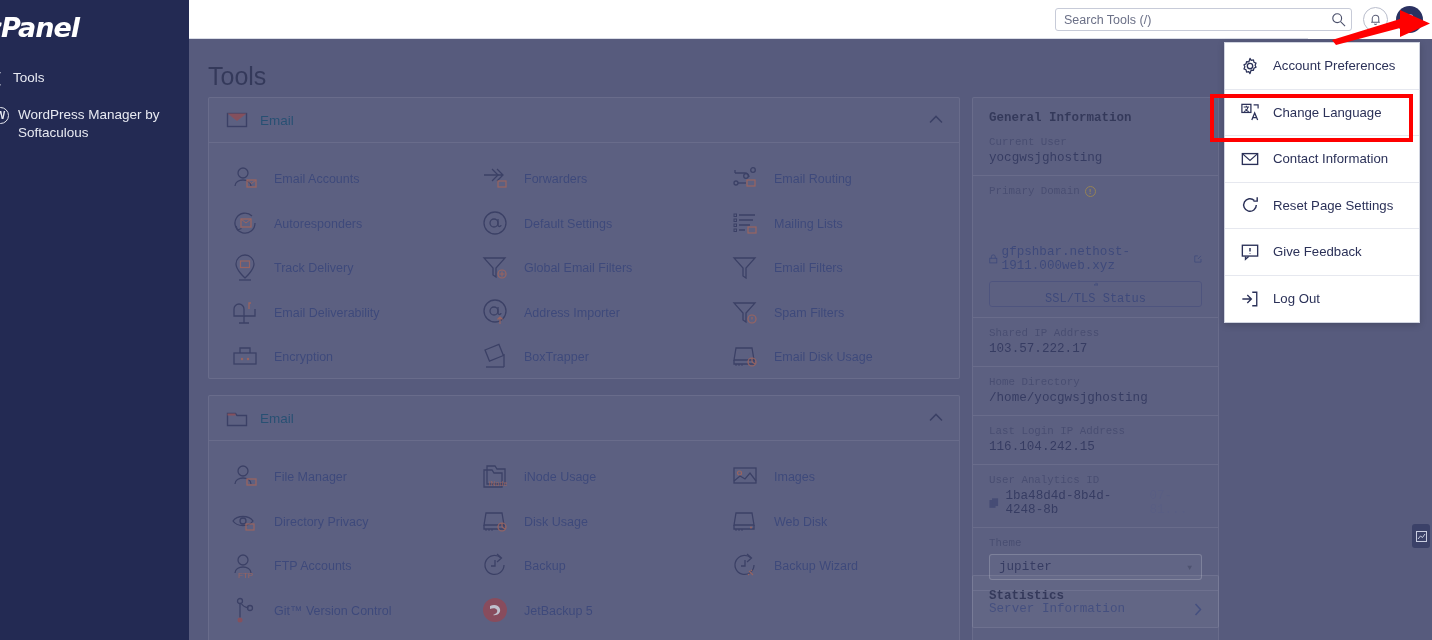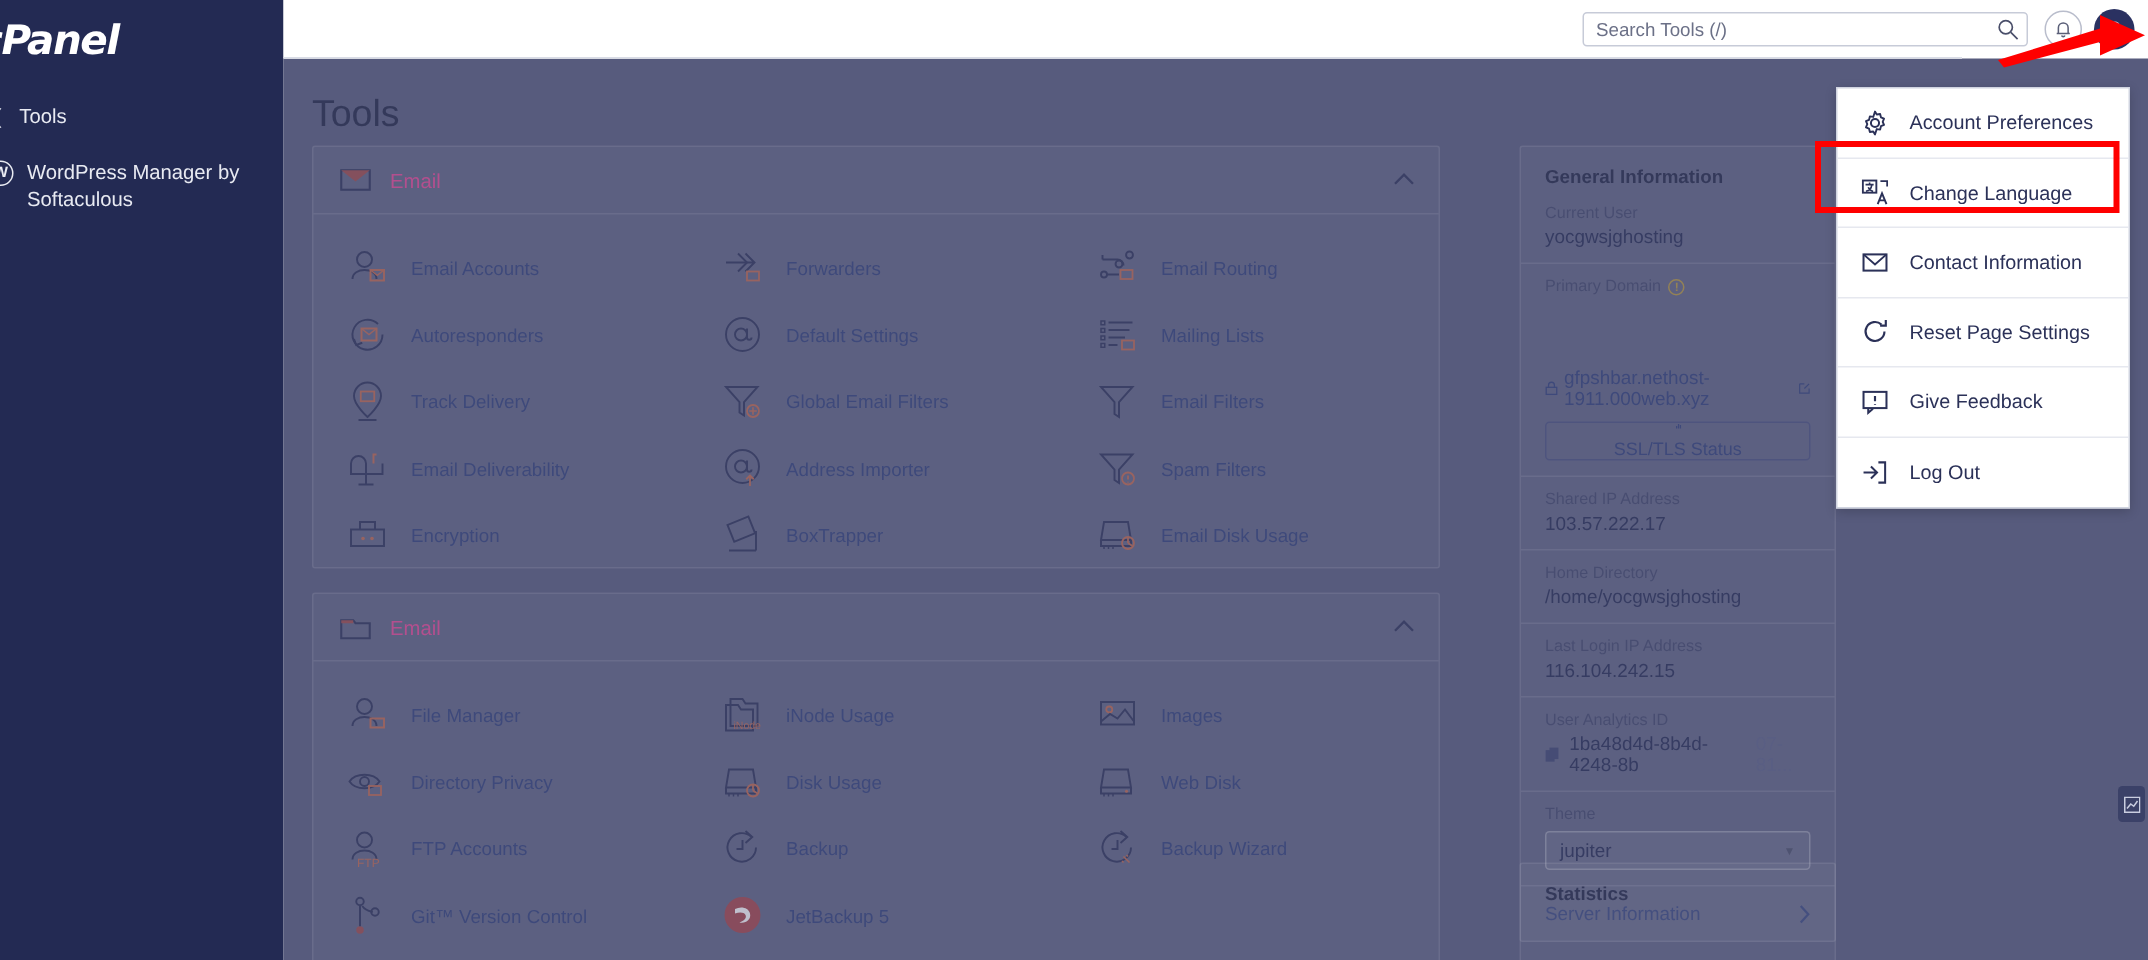--- a/index.html
+++ b/index.html
@@ -111,43 +111,44 @@
     background: rgba(255,255,255,0.055);
     border: 1px solid rgba(255,255,255,0.13);
     border-radius: 2px;
   }
   .card-head {
     height: 45px; display: flex; align-items: center;
     padding: 0 16px; border-bottom: 1px solid rgba(255,255,255,0.13);
     position: relative;
   }
   .card-head .ttl {
-    font-size: 13.5px; color: #ec4899; font-weight: 400; margin-left: 11px; text-align: center;
+    font-size: 13.5px; color: #0c4a6e; font-weight: 400; margin-left: 11px; text-align: center;
   }
   .chev-up {
     position: absolute; right: 16px; top: 17px;
     color: #2b3158;
   }
   .grid3 {
     display: grid; grid-template-columns: 1fr 1fr 1fr;
     padding: 14px 0 12px 0;
   }
   .tool {
     display: flex; align-items: center; gap: 13px;
     height: 44.5px; padding-left: 22px;
   }
   .tool .lbl { font-size: 12.5px; color: #2f3f7a; }
   .ico { width: 30px; height: 30px; flex: 0 0 auto; color: #2b3158; }
 
   
   .side-card {
-    position: absolute; left: 824px; width: 211px;
+    position: absolute; left: 783px; width: 247px;
     background: rgba(255,255,255,0.055);
     border: 1px solid rgba(255,255,255,0.13);
     border-radius: 2px;
+    font-family: Liberation Mono, monospace;
   }
   .sc-title {
     font-size: 12.5px; font-weight: bold; color: #1f2546;
     padding: 13px 16px 11px 16px;
   }
   .sc-row {
     padding: 9px 16px 10px 16px;
     border-top: 1px solid rgba(255,255,255,0.13);
   }
   .sc-row.first { border-top: none; padding-top: 0; }
@@ -177,21 +178,21 @@
   .srv-row {
     padding: 11px 16px; border-top: 1px solid rgba(255,255,255,0.13);
     display: flex; align-items: center; justify-content: space-between;
     font-size: 12.6px; color: #2f3f7a;
   }
   .uaid { display: flex; align-items: center; gap: 6px; }
   .uaid .faded { color: #5b6087; }
 
   
   .menu {
-    position: absolute; left: 1224px; top: 58px;
+    position: absolute; left: 1224px; top: 42px;
     width: 196px; background: #ffffff;
     border: 1px solid #d0d4e0;
     box-shadow: 0 2px 7px rgba(0,0,0,0.18);
     z-index: 50;
   }
   .menu-item {
     height: 46.5px; display: flex; align-items: center; gap: 14px;
     padding: 0 16px; border-bottom: 1px solid #e6e8ef;
     font-size: 13.2px; color: #2b3158;
   }

